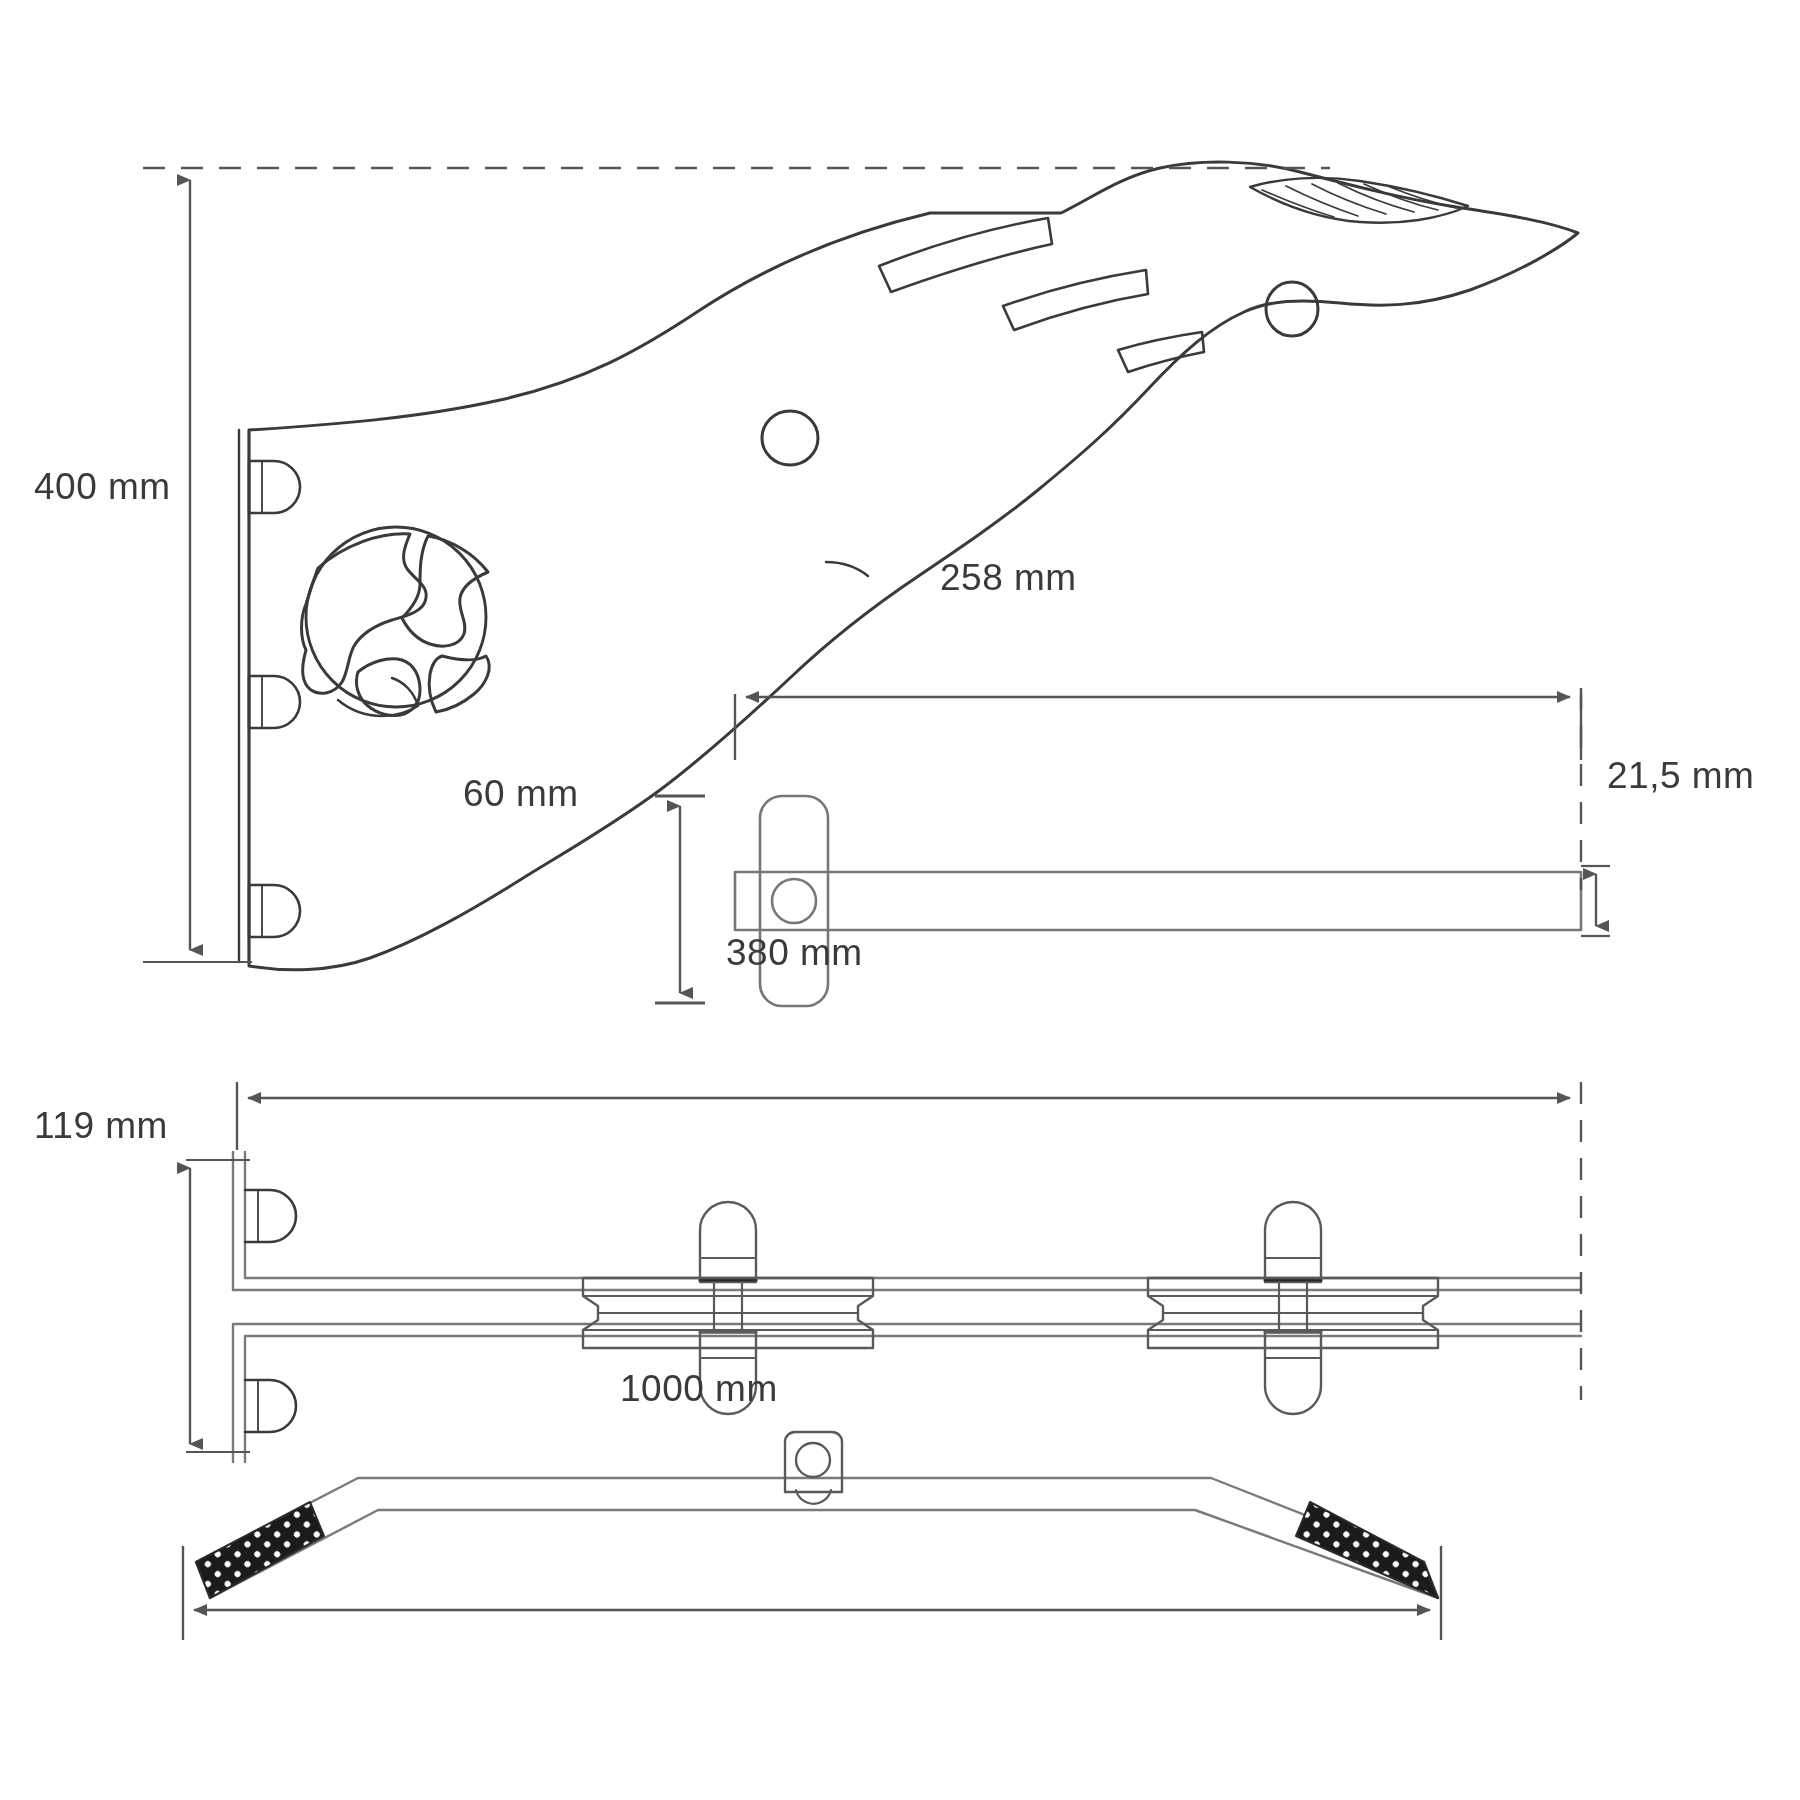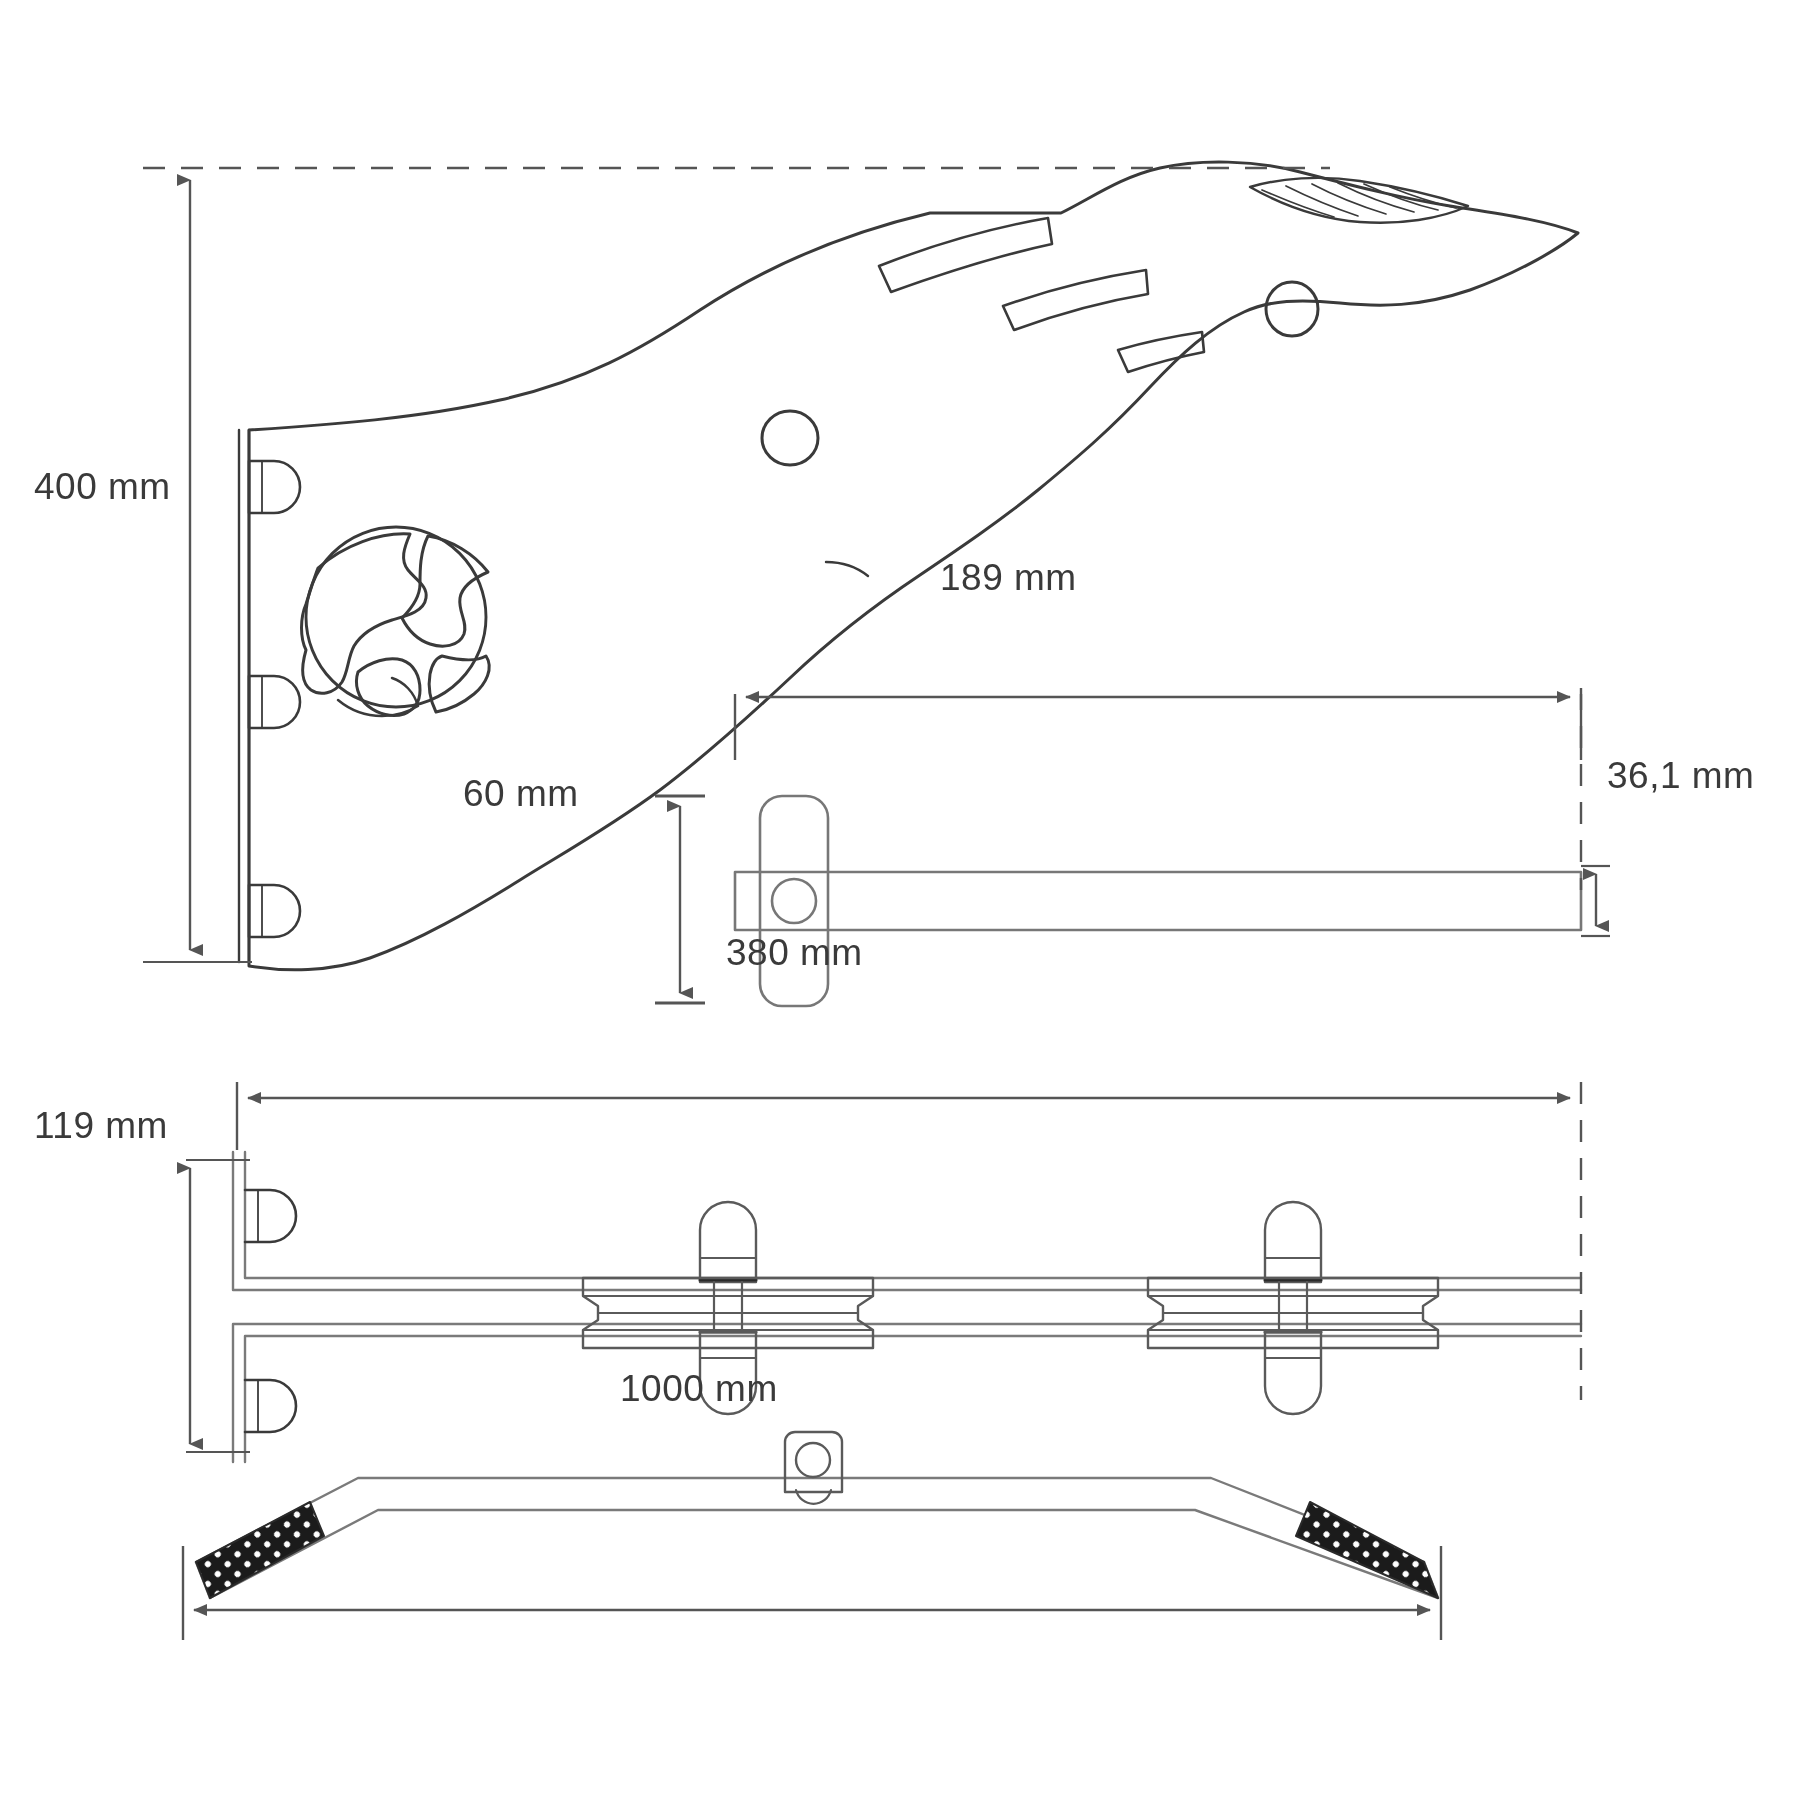--- a/index.html
+++ b/index.html
@@ -232,20 +232,20 @@
 
     <g>
       <path d="M183,1546 L183,1640" stroke-width="2.4"></path>
       <path d="M1441,1546 L1441,1640" stroke-width="2.4"></path>
       <path d="M194,1610 L1430,1610" marker-start="url(#arrL)" marker-end="url(#arrR)"></path>
     </g>
   </g>
 </svg>
 
 <div class="dimlabel" style="left:34px;  top:466px;">400 mm</div>
-<div class="dimlabel" style="left:940px; top:557px;">189 mm</div>
+<div class="dimlabel" style="left:940px; top:557px;">258 mm</div>
 <div class="dimlabel" style="left:463px; top:756px;margin-top:17px;">60 mm</div>
-<div class="dimlabel" style="left:1607px;top:755px;">36,1 mm</div>
+<div class="dimlabel" style="left:1607px;top:755px;">21,5 mm</div>
 <div class="dimlabel" style="left:726px; top:932px;">380 mm</div>
 <div class="dimlabel" style="left:34px;  top:1105px;">119 mm</div>
 <div class="dimlabel" style="left:620px; top:1368px;">1000 mm</div>
 
 </div>
 
 </body></html>

